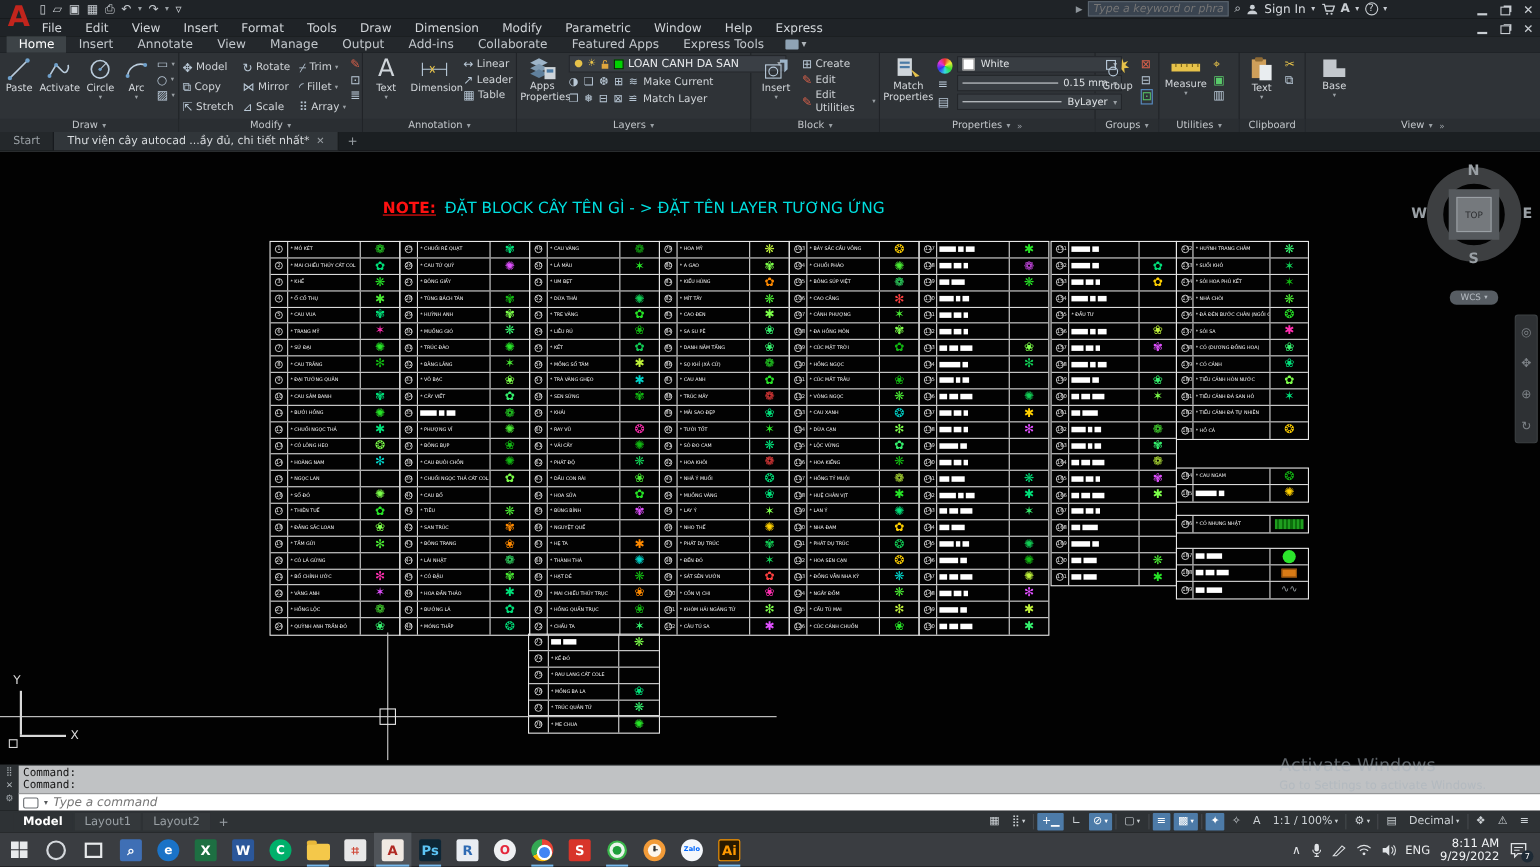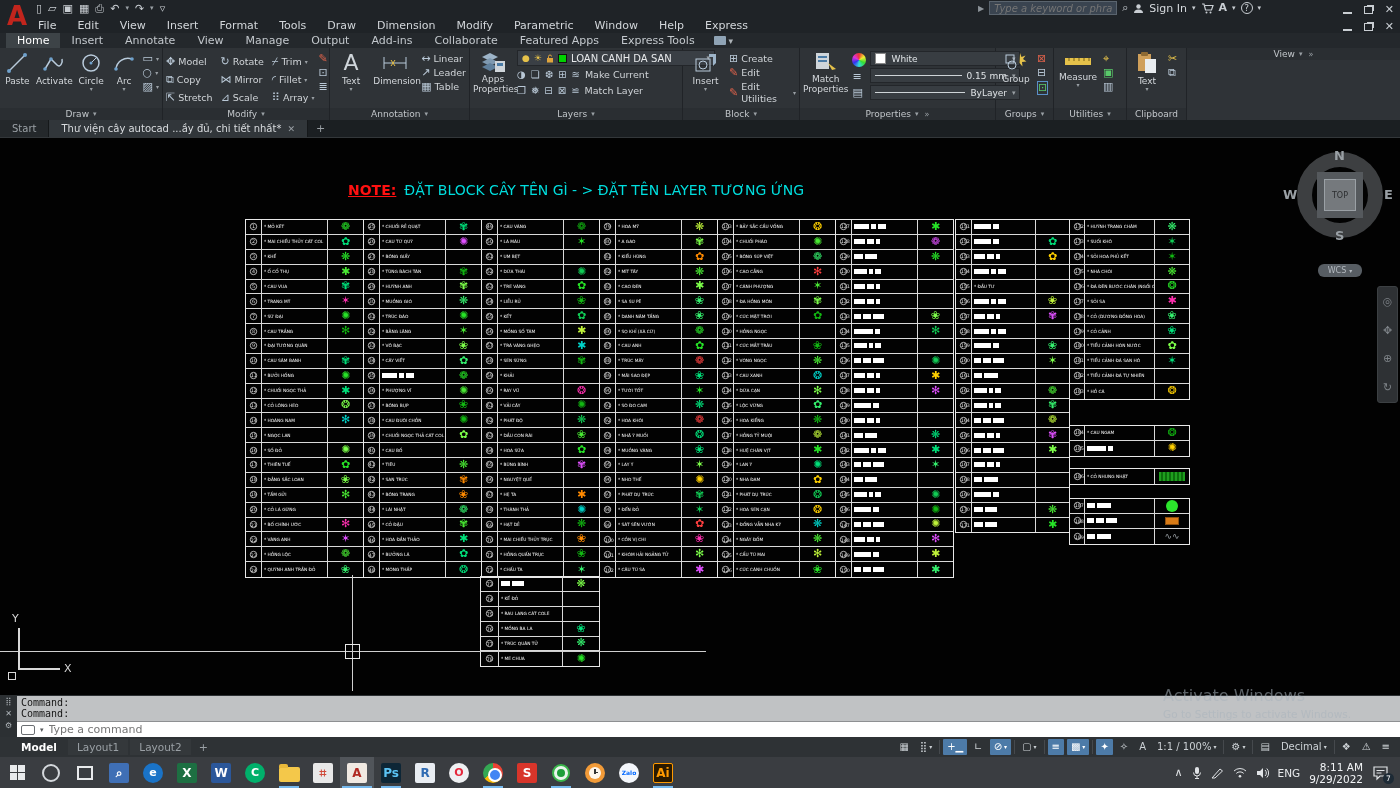--- a/index.html
+++ b/index.html
@@ -133,21 +133,21 @@
   
   .cmdpanel { position:absolute; left:0; top:695px; width:1400px; height:42px; background:#2c3033;}
   .cmdstrip { position:absolute; left:0; top:0; width:17px; height:42px; display:flex; flex-direction:column;
     align-items:center; gap:3px; padding-top:2px; color:#aeb4b9; font-size:8px;}
   .cmdhist { position:absolute; left:17px; top:1px; width:1383px; height:25px; background:#c0c2c4;
     font-family:"DejaVu Sans Mono","Liberation Mono",monospace; font-size:10px; color:#151515; padding:1px 4px; line-height:11px;}
   .cmdline { position:absolute; left:17px; top:26px; width:1383px; height:16px; background:#ffffff;
     display:flex; align-items:center; gap:5px; padding:0 4px; border-top:1px solid #8e9092;}
   .cmdline .cico { width:14px; height:10px; border:1px solid #6a6e72; border-radius:2px; position:relative;}
   .cmdline .cdd { font-size:7px; color:#55585b; }
-  .cmdline input { border:none; outline:none; flex:1; font-size:11px; color:#8a8e92; font-family:inherit;}
+  .cmdline input { border:none; outline:none; flex:1; font-style:italic; font-size:11px; color:#8a8e92; font-family:inherit;}
 
   
   .statusrow { position:absolute; left:0; top:737px; width:1400px; height:20px; background:#2e3235; display:flex; align-items:center;}
   .ltabs { display:flex; align-items:center; gap:2px; padding-left:12px; }
   .ltab { color:#9aa0a5; font-size:10.5px; padding:2px 9px; background:#34383b; cursor:pointer;}
   .ltab.active { color:#ffffff; font-weight:bold; background:#2e3235;}
   .ltab-add { color:#9aa0a5; font-size:11px; padding:0 6px; cursor:pointer;}
   .sicons { margin-left:auto; display:flex; align-items:center; gap:3px; padding-right:6px;}
   .sico { color:#ccd1d5; font-size:10px; padding:2px 4px; display:flex; align-items:center; gap:2px;
     border-radius:1px; cursor:pointer; line-height:12px; white-space:nowrap;}
@@ -627,20 +627,28 @@
               <span class="gi">⧉</span>
             </div>
         </div>
       </div>
       <div class="ptitle">
           <span>Clipboard</span>
         </div>
     </div>
 
     <div class="panel" style="flex:1;border-right:none;">
+      <div class="pbody">
+        <div class="bigbtn" style="width:46px">
+          <svg class="bicon" width="26" height="22" viewBox="0 0 26 22">
+              <path d="M3 3 h12 v8 h8 v8 H3 z" fill="#c3c8cd"></path>
+            </svg>
+          <span>Base</span><span class="dd">▾</span>
+        </div>
+      </div>
       <div class="ptitle">
           <span>View</span>
           <span class="dd">▾</span>
           <span class="more">»</span>
         </div>
     </div>
   </div>
 
   <div class="filetabs">
     <div class="ftab">

